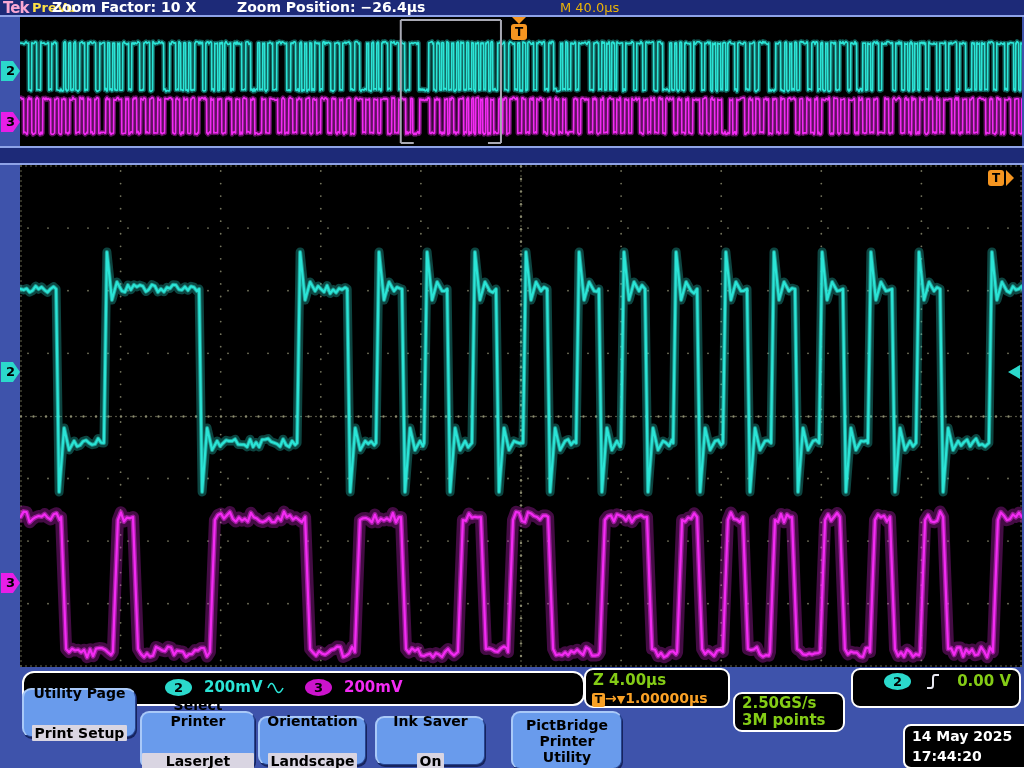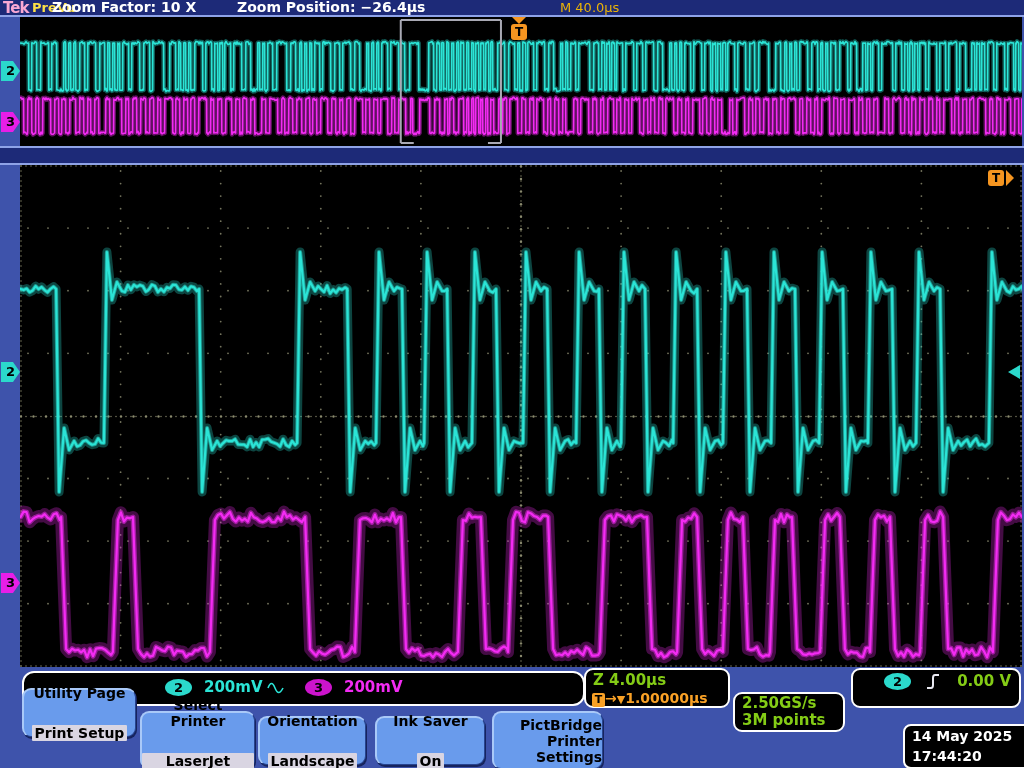--- a/index.html
+++ b/index.html
@@ -1795,24 +1795,24 @@
         <span><i class="hl">LaserJet 4350</i></span>
       </div>
       <div class="menubtn" style="left: 258px; width: 105px; top: 716px; height: 46px;">
         <span><i>Orientation</i></span>
         <span><i class="hl">Landscape</i></span>
       </div>
       <div class="menubtn" style="left: 375px; width: 107px; top: 716px; height: 46px;">
         <span><i>Ink Saver</i></span>
         <span><i class="hl">On</i></span>
       </div>
-      <div class="menubtn" style="left: 492px; width: 108px; top: 711px; height: 55px; align-items: flex-end;">
+      <div class="menubtn" style="left: 511px; width: 108px; top: 711px; height: 55px;">
         <span><i>PictBridge</i></span>
         <span><i>Printer</i></span>
-        <span><i>Settings</i></span>
+        <span><i>Utility</i></span>
       </div>
     </div>
 
   <div class="abs" id="datebox">
     <div>14 May 2025</div>
     <div>17:44:20</div>
   </div>
 
 </div>
 

